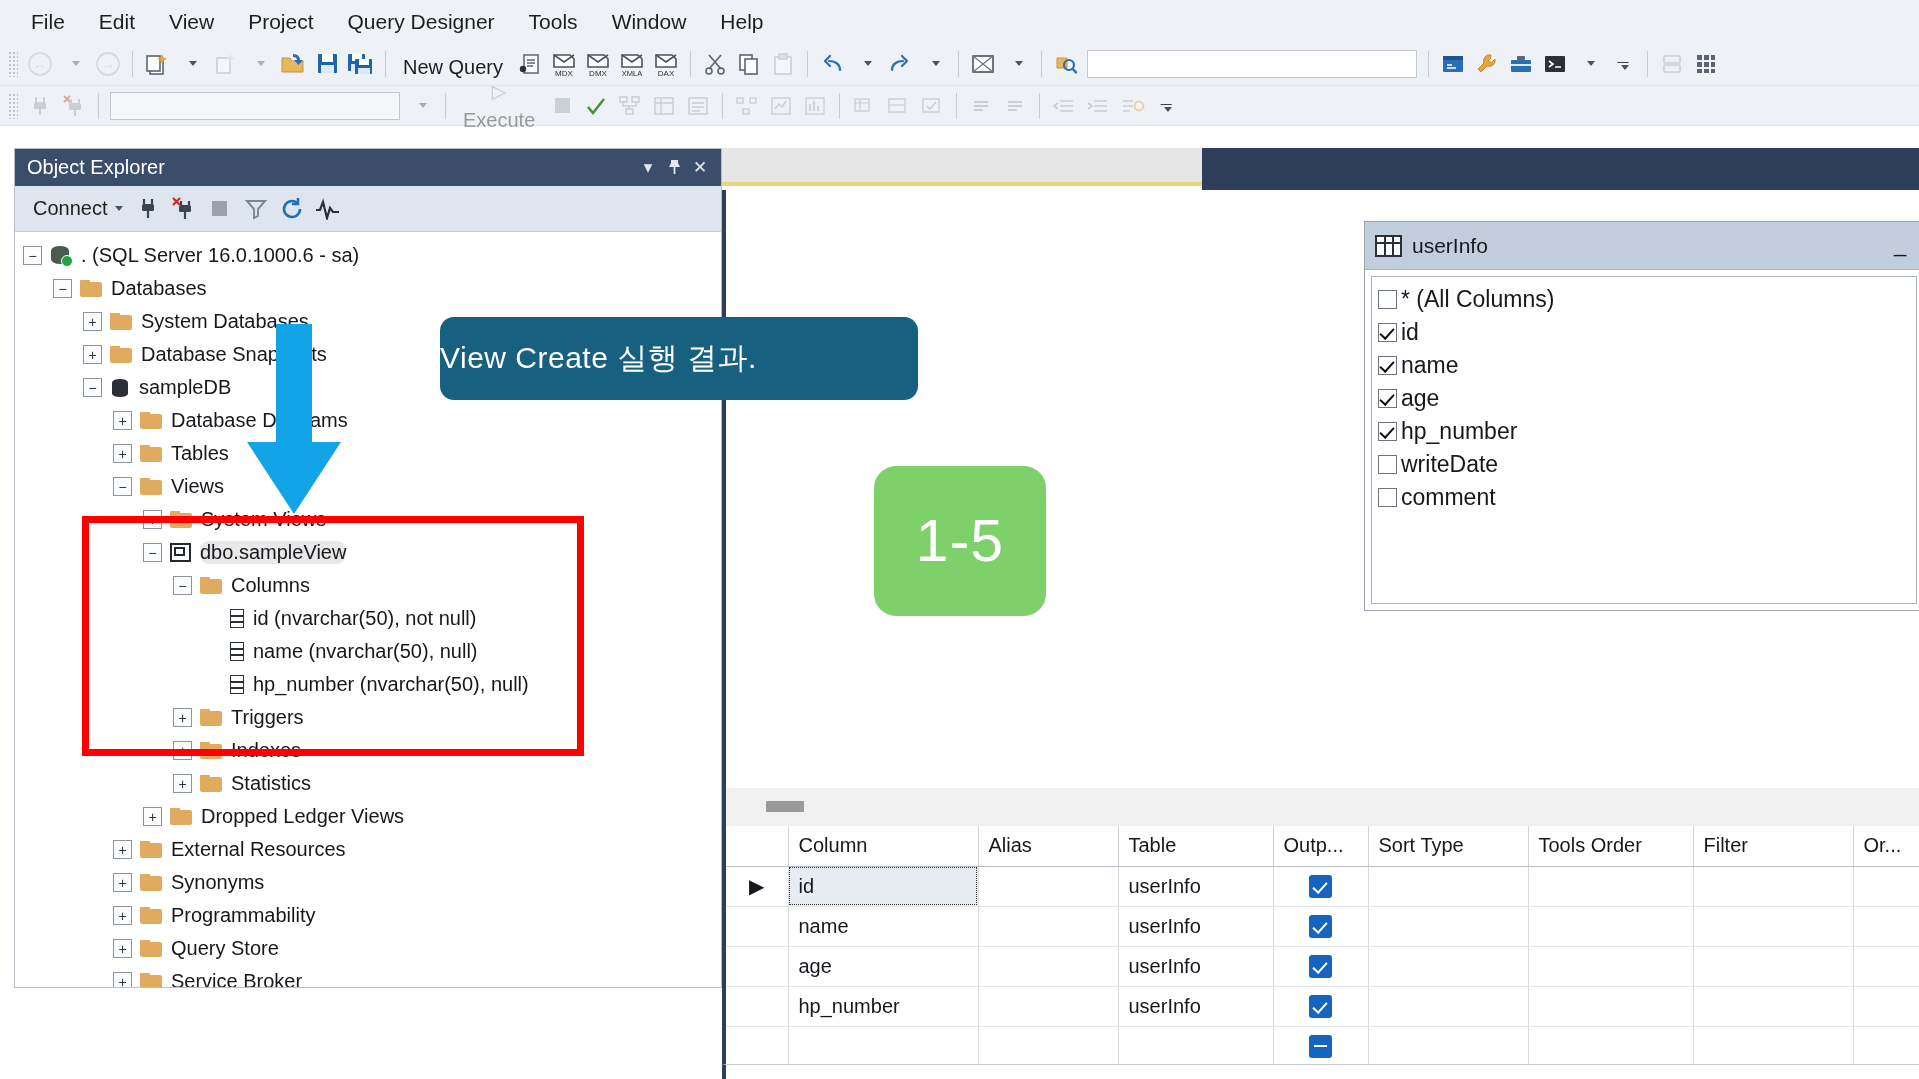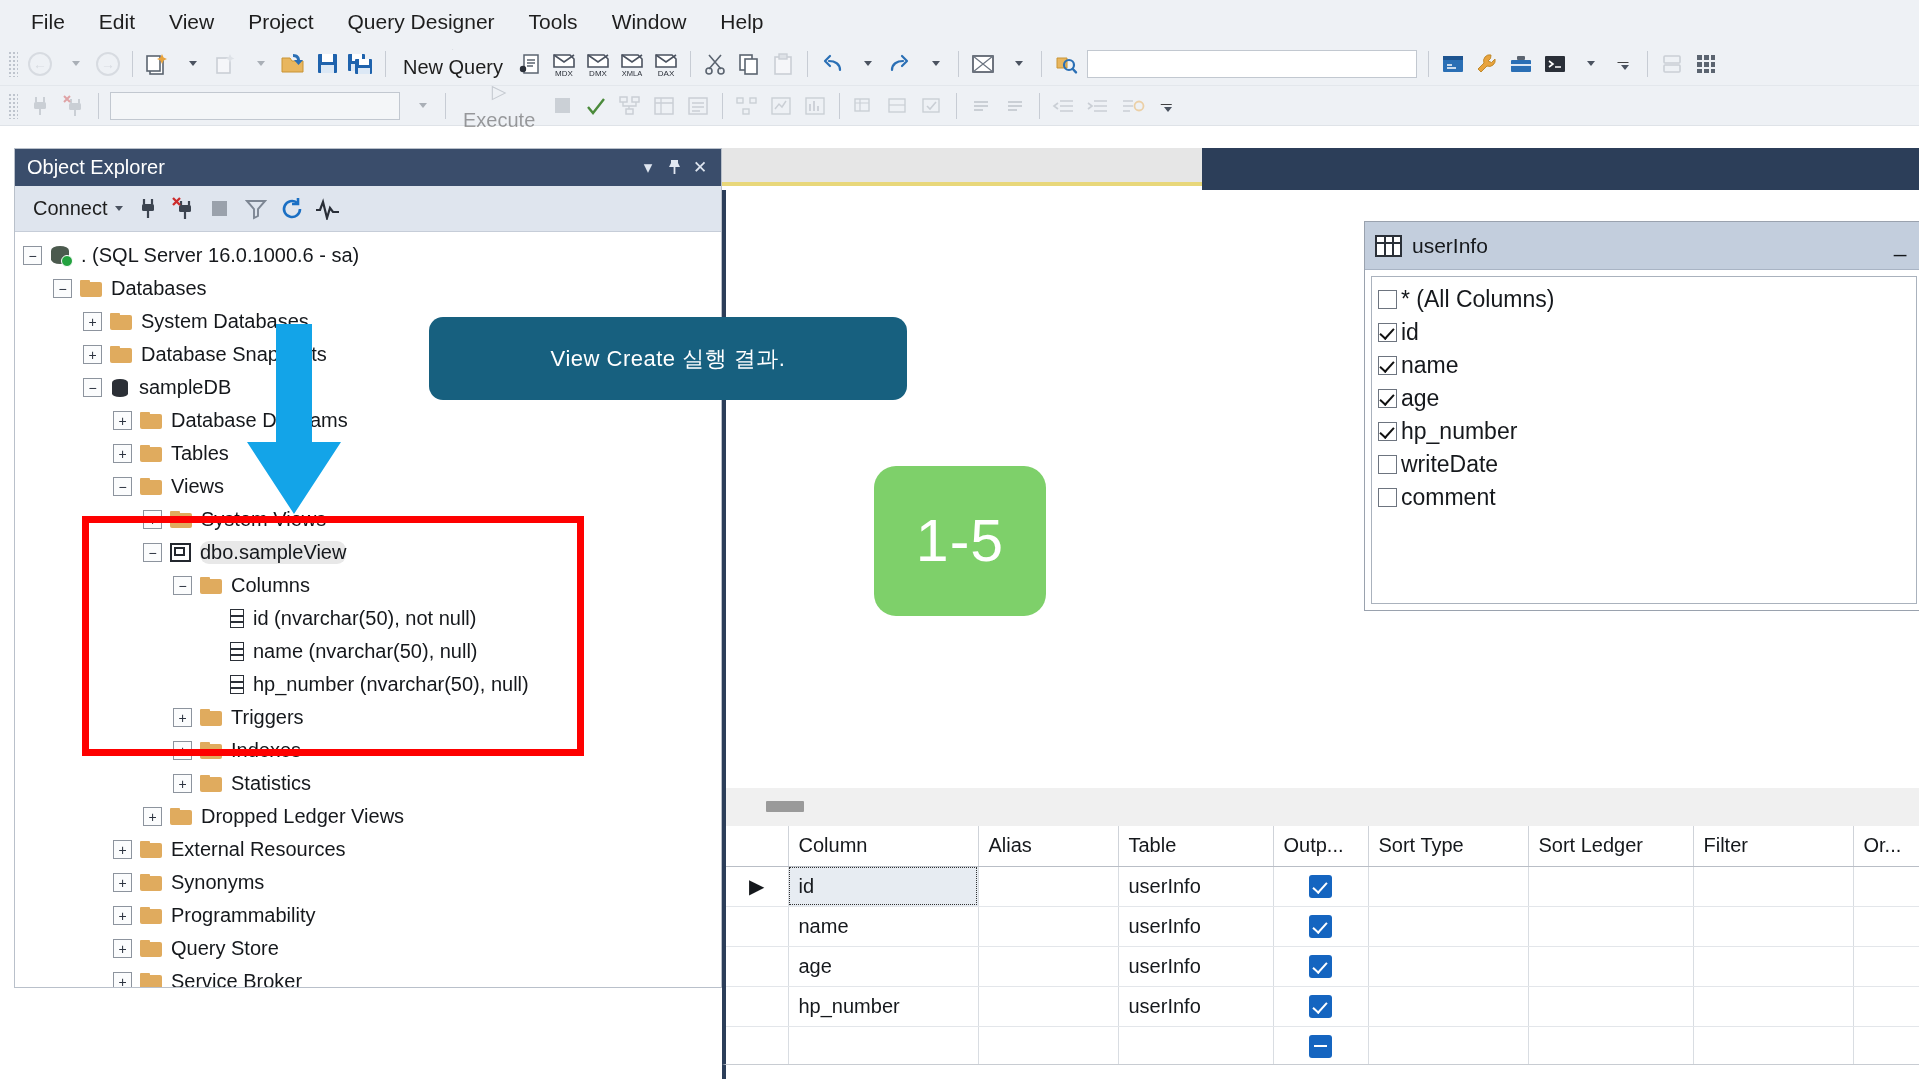--- a/index.html
+++ b/index.html
@@ -176,23 +176,23 @@
   .arrowcell { color:#1e1e1e; font-size:15px; }
 
   
   .sqlpane { position:absolute; left:0; right:0; top:916px; bottom:0;
     border-left:4px solid #2c3e59; background:#fff; border-top:1px solid #c8ccd2;
     padding:8px 0 0 10px; }
   .sqlline { font-size:21px; color:#15181c; line-height:1.32; white-space:pre; }
 
   
   .callout {
-    position:absolute; left:429px; top:317px; width:478px; height:83px;
+    position:absolute; left:440px; top:317px; width:478px; height:83px;
     background:#17607f; border-radius:14px; display:flex; align-items:center;
-    justify-content:center; color:#fff; font-size:22px; letter-spacing:.5px;
+    color:#fff; font-size:30px; letter-spacing:.5px;
   }
   .bigarrow { position:absolute; left:246px; top:324px; width:96px; height:192px; }
   .stepbadge {
     position:absolute; left:874px; top:466px; width:172px; height:150px;
     background:#7ed06a; border-radius:22px; display:flex; align-items:center;
     justify-content:center; color:#fff; font-size:59px; letter-spacing:1px;
   }
   .redbox {
     position:absolute; left:82px; top:516px; width:502px; height:240px;
     border:7px solid #fe0000; pointer-events:none;
@@ -845,21 +845,21 @@
     <div class="grid">
       <table class="g">
         <thead>
             <tr id="ghead">
               <th class="rowhdr" style="width: 62px;"></th>
               <th style="width: 190px;">Column</th>
               <th style="width: 140px;">Alias</th>
               <th style="width: 155px;">Table</th>
               <th style="width: 95px;">Outp...</th>
               <th style="width: 160px;">Sort Type</th>
-              <th style="width: 165px;">Sort Ledger</th>
+              <th style="width: 165px;">Tools Order</th>
               <th style="width: 160px;">Filter</th>
               <th style="width: 115px;">Or...</th>
             </tr>
           </thead>
         <tbody id="gbody">
             <tr>
               <td class="rowhdr arrowcell">▶</td>
               <td class="sel">id</td>
               <td></td>
               <td>userInfo</td>

